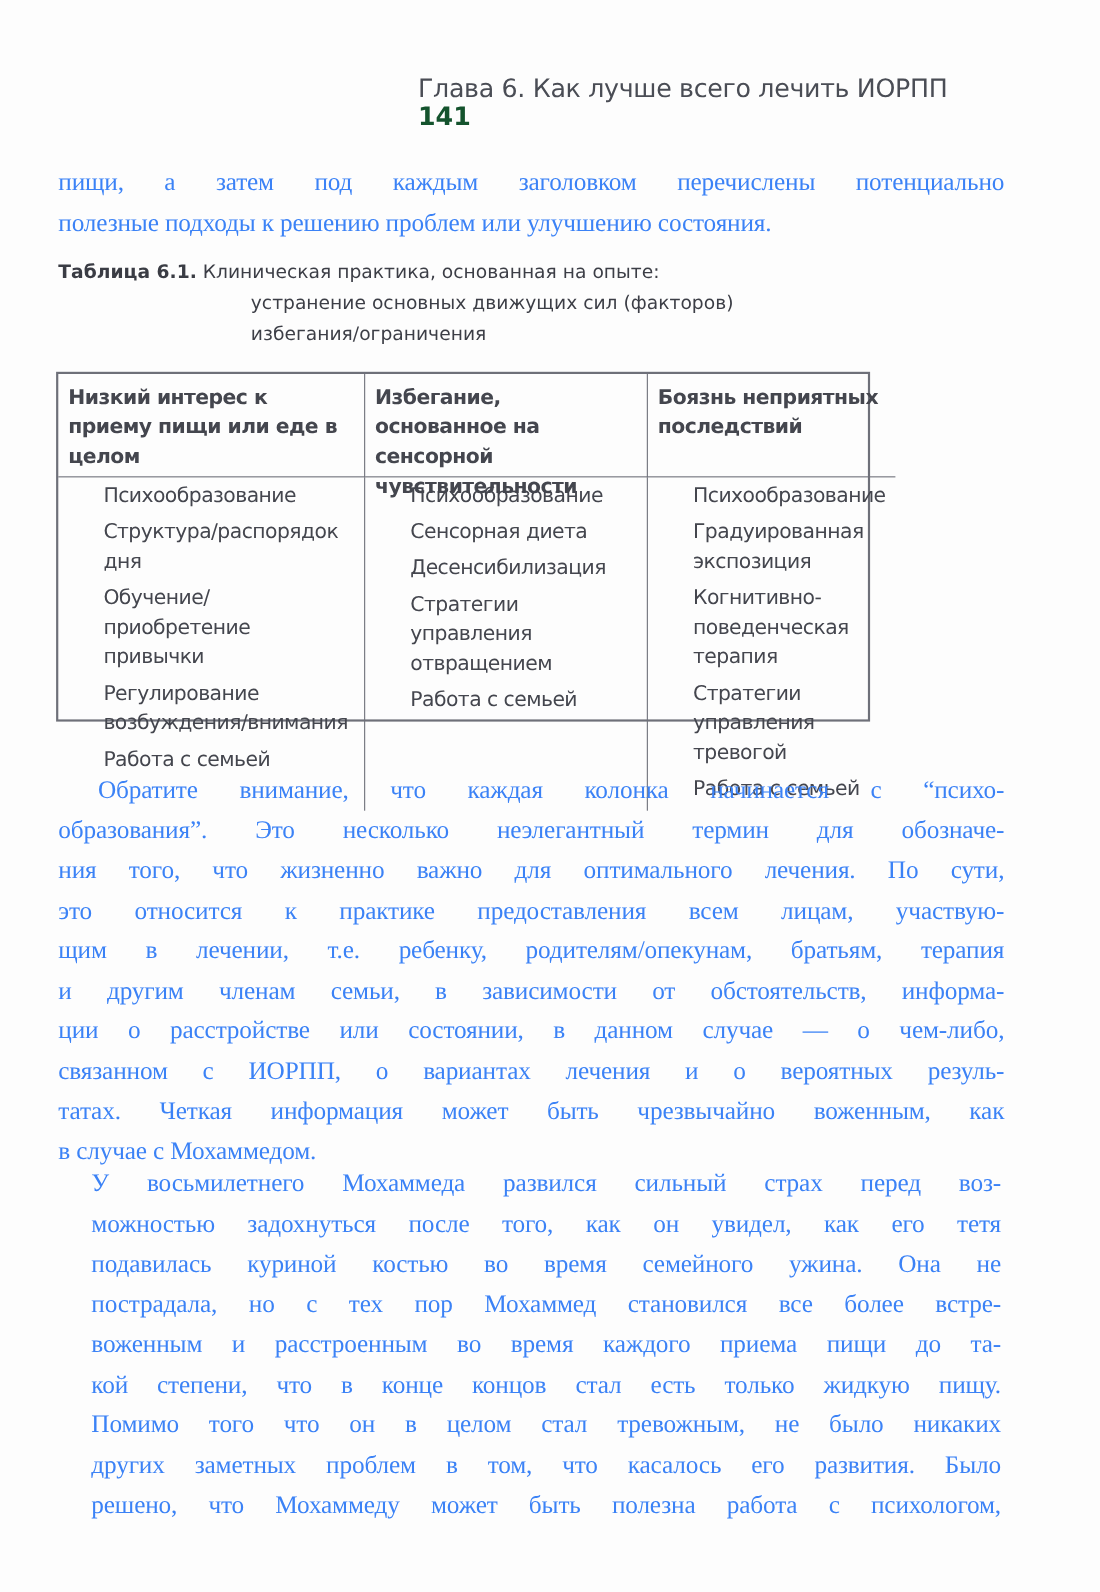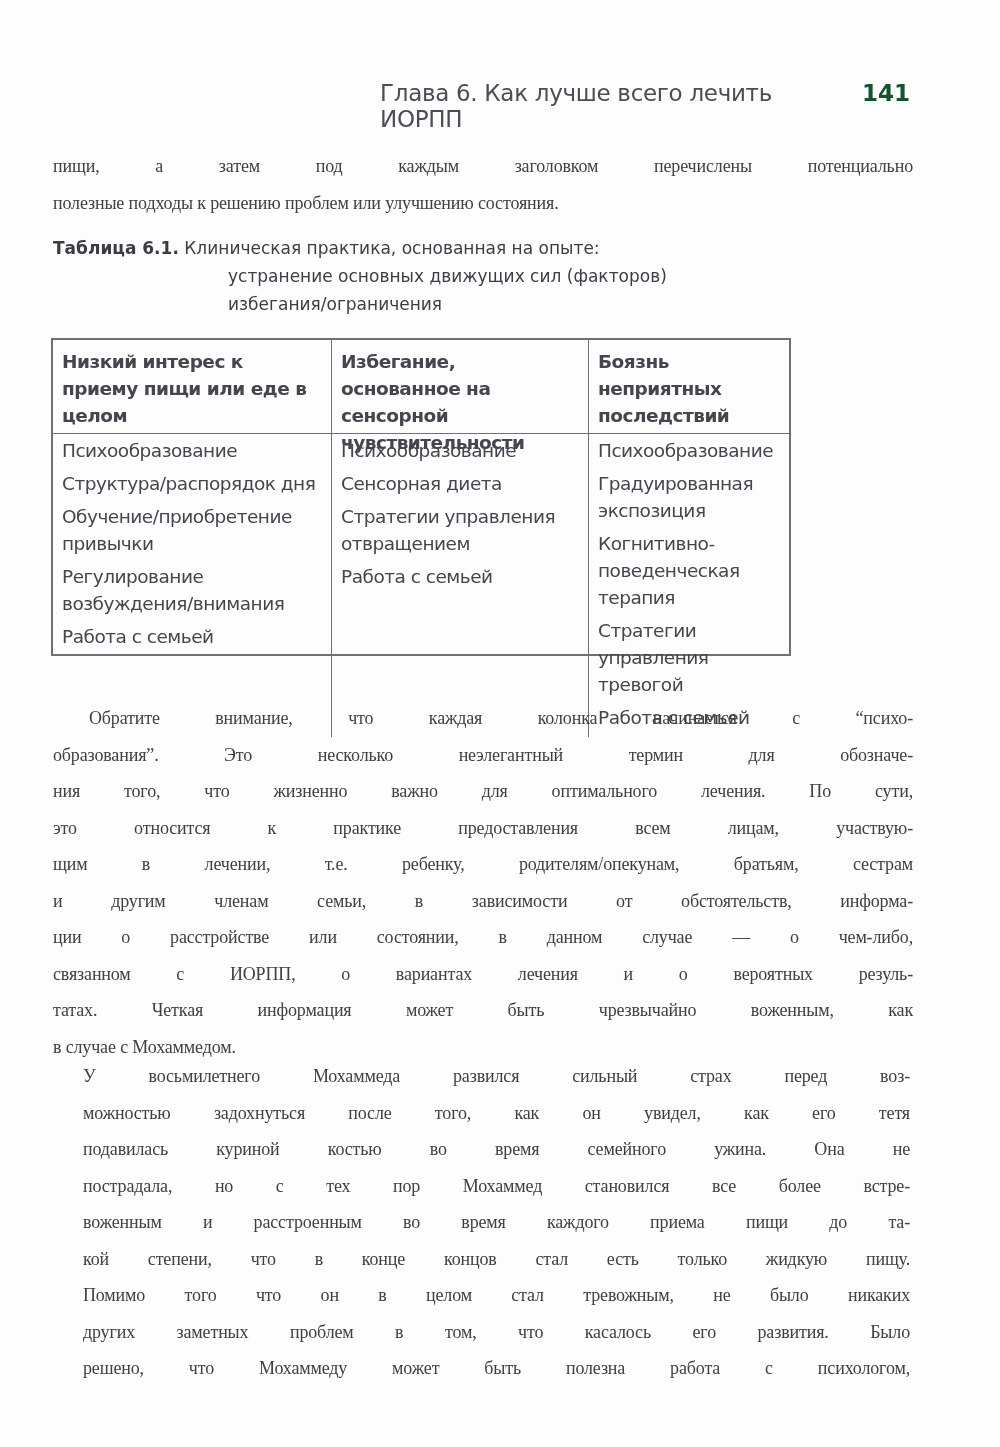--- a/index.html
+++ b/index.html
@@ -24,35 +24,36 @@
       position: absolute;
       top: 80px;
       left: 380px;
       width: 530px;
       height: 40px;
       display: flex;
       justify-content: flex-end;
       align-items: baseline;
       font-family: "DejaVu Sans", sans-serif;
       color: #4a4d55;
+      flex-direction: column;
     }
     .running-head .chapter-title {
       font-size: 23px;
       letter-spacing: -0.3px;
       margin-right: 30px;
     }
     .running-head .page-number {
       font-size: 23px;
       font-weight: bold;
       color: #14532d;
     }
     .serif-text {
       font-family: "Liberation Serif", "DejaVu Serif", serif;
-      font-size: 18px;
-      color: #404040;
+      font-size: 23px;
+      color: #3b82f6;
       line-height: 36.5px;
       letter-spacing: -0.15px;
     }
     .intro {
       position: absolute;
       top: 148px;
       left: 53px;
       width: 860px;
       text-align: justify;
     }
@@ -114,20 +115,21 @@
       color: #44464e;
       letter-spacing: -0.5px;
       padding-top: 8px;
     }
     .cell.body {
       font-size: 18.5px;
       line-height: 27px;
       color: #44464e;
       letter-spacing: -0.5px;
       padding-top: 3px;
+      margin-left: 32px;
     }
     .item {
       display: block;
       margin-bottom: 6px;
       white-space: normal;
     }
     .para1 {
       position: absolute;
       top: 680px;
       left: 53px;
@@ -176,38 +178,39 @@
     <div class="cell body col-border">
       <span class="item">Психообразование</span>
       <span class="item">Структура/распорядок дня</span>
       <span class="item">Обучение/приобретение привычки</span>
       <span class="item">Регулирование возбуждения/внимания</span>
       <span class="item">Работа с семьей</span>
     </div>
     <div class="cell body col-border">
       <span class="item">Психообразование</span>
       <span class="item">Сенсорная диета</span>
+      <span class="item">Десенсибилизация</span>
       <span class="item">Стратегии управления отвращением</span>
       <span class="item">Работа с семьей</span>
     </div>
     <div class="cell body">
       <span class="item">Психообразование</span>
       <span class="item">Градуированная экспозиция</span>
       <span class="item">Когнитивно-поведенческая терапия</span>
       <span class="item">Стратегии управления тревогой</span>
       <span class="item">Работа с семьей</span>
     </div>
   </div>
 
   <div class="para1 serif-text">
     <span class="line indent-line">Обратите внимание, что каждая колонка начинается с “психо-</span>
     <span class="line">образования”. Это несколько неэлегантный термин для обозначе-</span>
     <span class="line">ния того, что жизненно важно для оптимального лечения. По сути,</span>
     <span class="line">это относится к практике предоставления всем лицам, участвую-</span>
-    <span class="line">щим в лечении, т.е. ребенку, родителям/опекунам, братьям, сестрам</span>
+    <span class="line">щим в лечении, т.е. ребенку, родителям/опекунам, братьям, терапия</span>
     <span class="line">и другим членам семьи, в зависимости от обстоятельств, информа-</span>
     <span class="line">ции о расстройстве или состоянии, в данном случае — о чем-либо,</span>
     <span class="line">связанном с ИОРПП, о вариантах лечения и о вероятных резуль-</span>
     <span class="line">татах. Четкая информация может быть чрезвычайно воженным, как</span>
     <span class="line last">в случае с Мохаммедом.</span>
   </div>
 
   <div class="case-block serif-text">
     <span class="line">У восьмилетнего Мохаммеда развился сильный страх перед воз-</span>
     <span class="line">можностью задохнуться после того, как он увидел, как его тетя</span>

